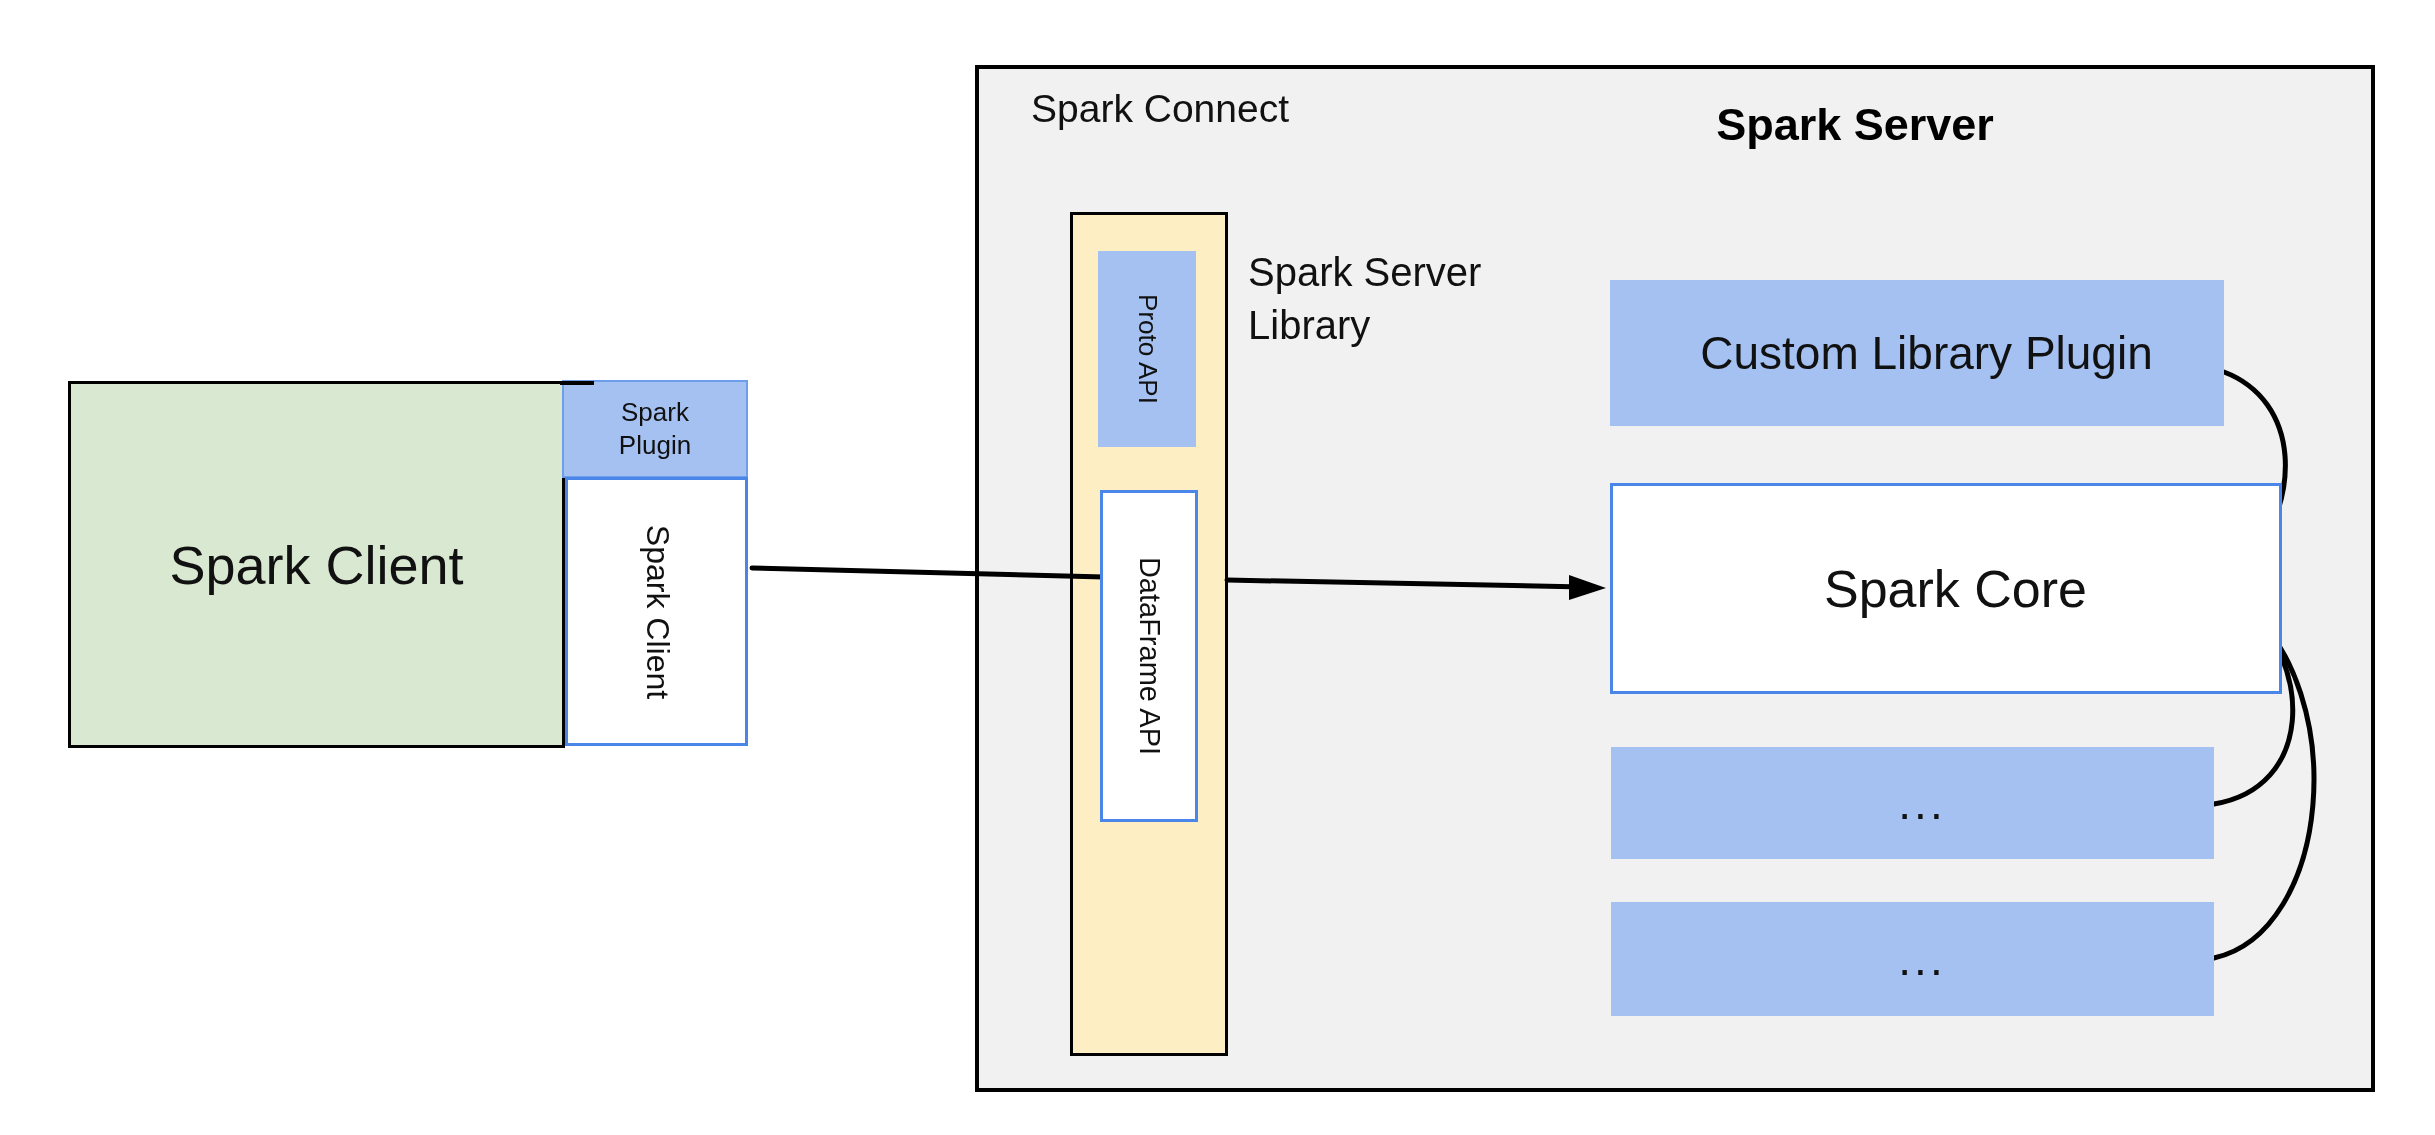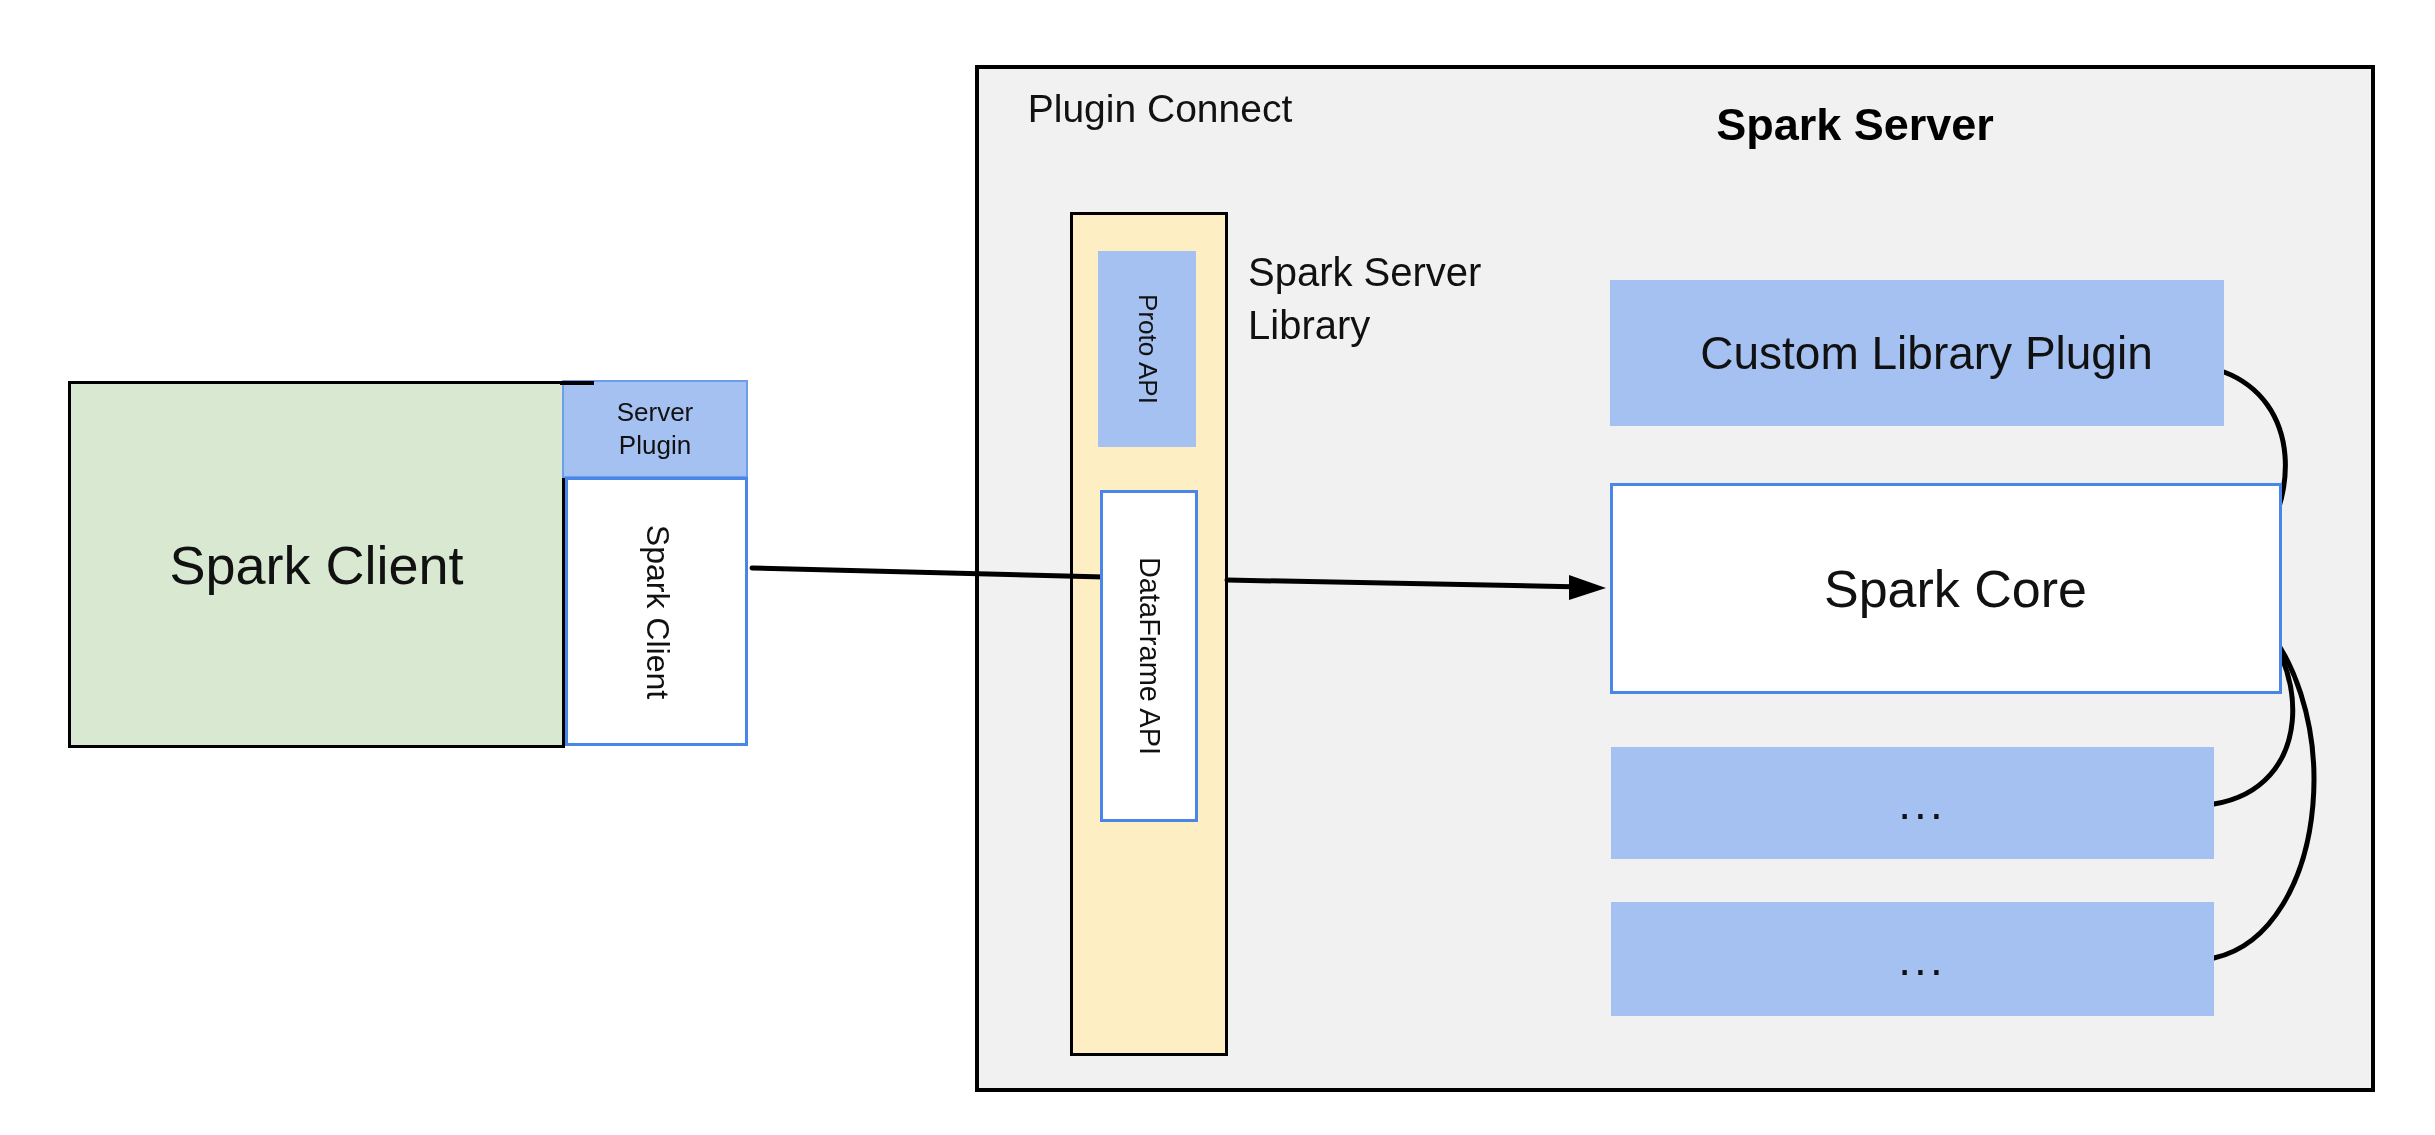--- a/index.html
+++ b/index.html
@@ -58,21 +58,21 @@
   #arrows polygon{fill:var(--line-black);}
 </style>
 </head>
 <body>
 
 <div id="canvas">
 
   <div id="gray-box" class="abs"></div>
 
   <div id="spark-connect-label" class="abs">
-    <div>Plugin Connect</div>
+    <div>Spark Connect</div>
   </div>
   <div id="spark-server-title" class="abs">Spark Server</div>
   <div id="server-library-label" class="abs">
     <div>Spark Server</div>
     <div>Library</div>
   </div>
 
   <div id="yellow-box" class="abs"></div>
 
   <svg id="arrows" class="abs" viewBox="0 0 2435 1135" xmlns="http://www.w3.org/2000/svg">
@@ -89,21 +89,21 @@
     <span class="vtext">Proto API</span>
   </div>
   <div id="dataframe-api" class="abs">
     <span class="vtext">DataFrame API</span>
   </div>
 
   <div id="green-box" class="abs">
     <div>Spark Client</div>
   </div>
   <div id="client-package" class="abs">
-    <div>Server</div>
+    <div>Spark</div>
     <div>Plugin</div>
   </div>
   <div id="spark-client-box" class="abs">
     <span class="vtext" style="font-size:32px;">Spark Client</span>
   </div>
   <div id="green-overshoot" class="abs"></div>
 
   <div id="clp-box" class="abs server-box">Custom Library Plugin</div>
   <div id="spark-core" class="abs server-box">Spark Core</div>
   <div id="dots-box-1" class="abs server-box">...</div>

